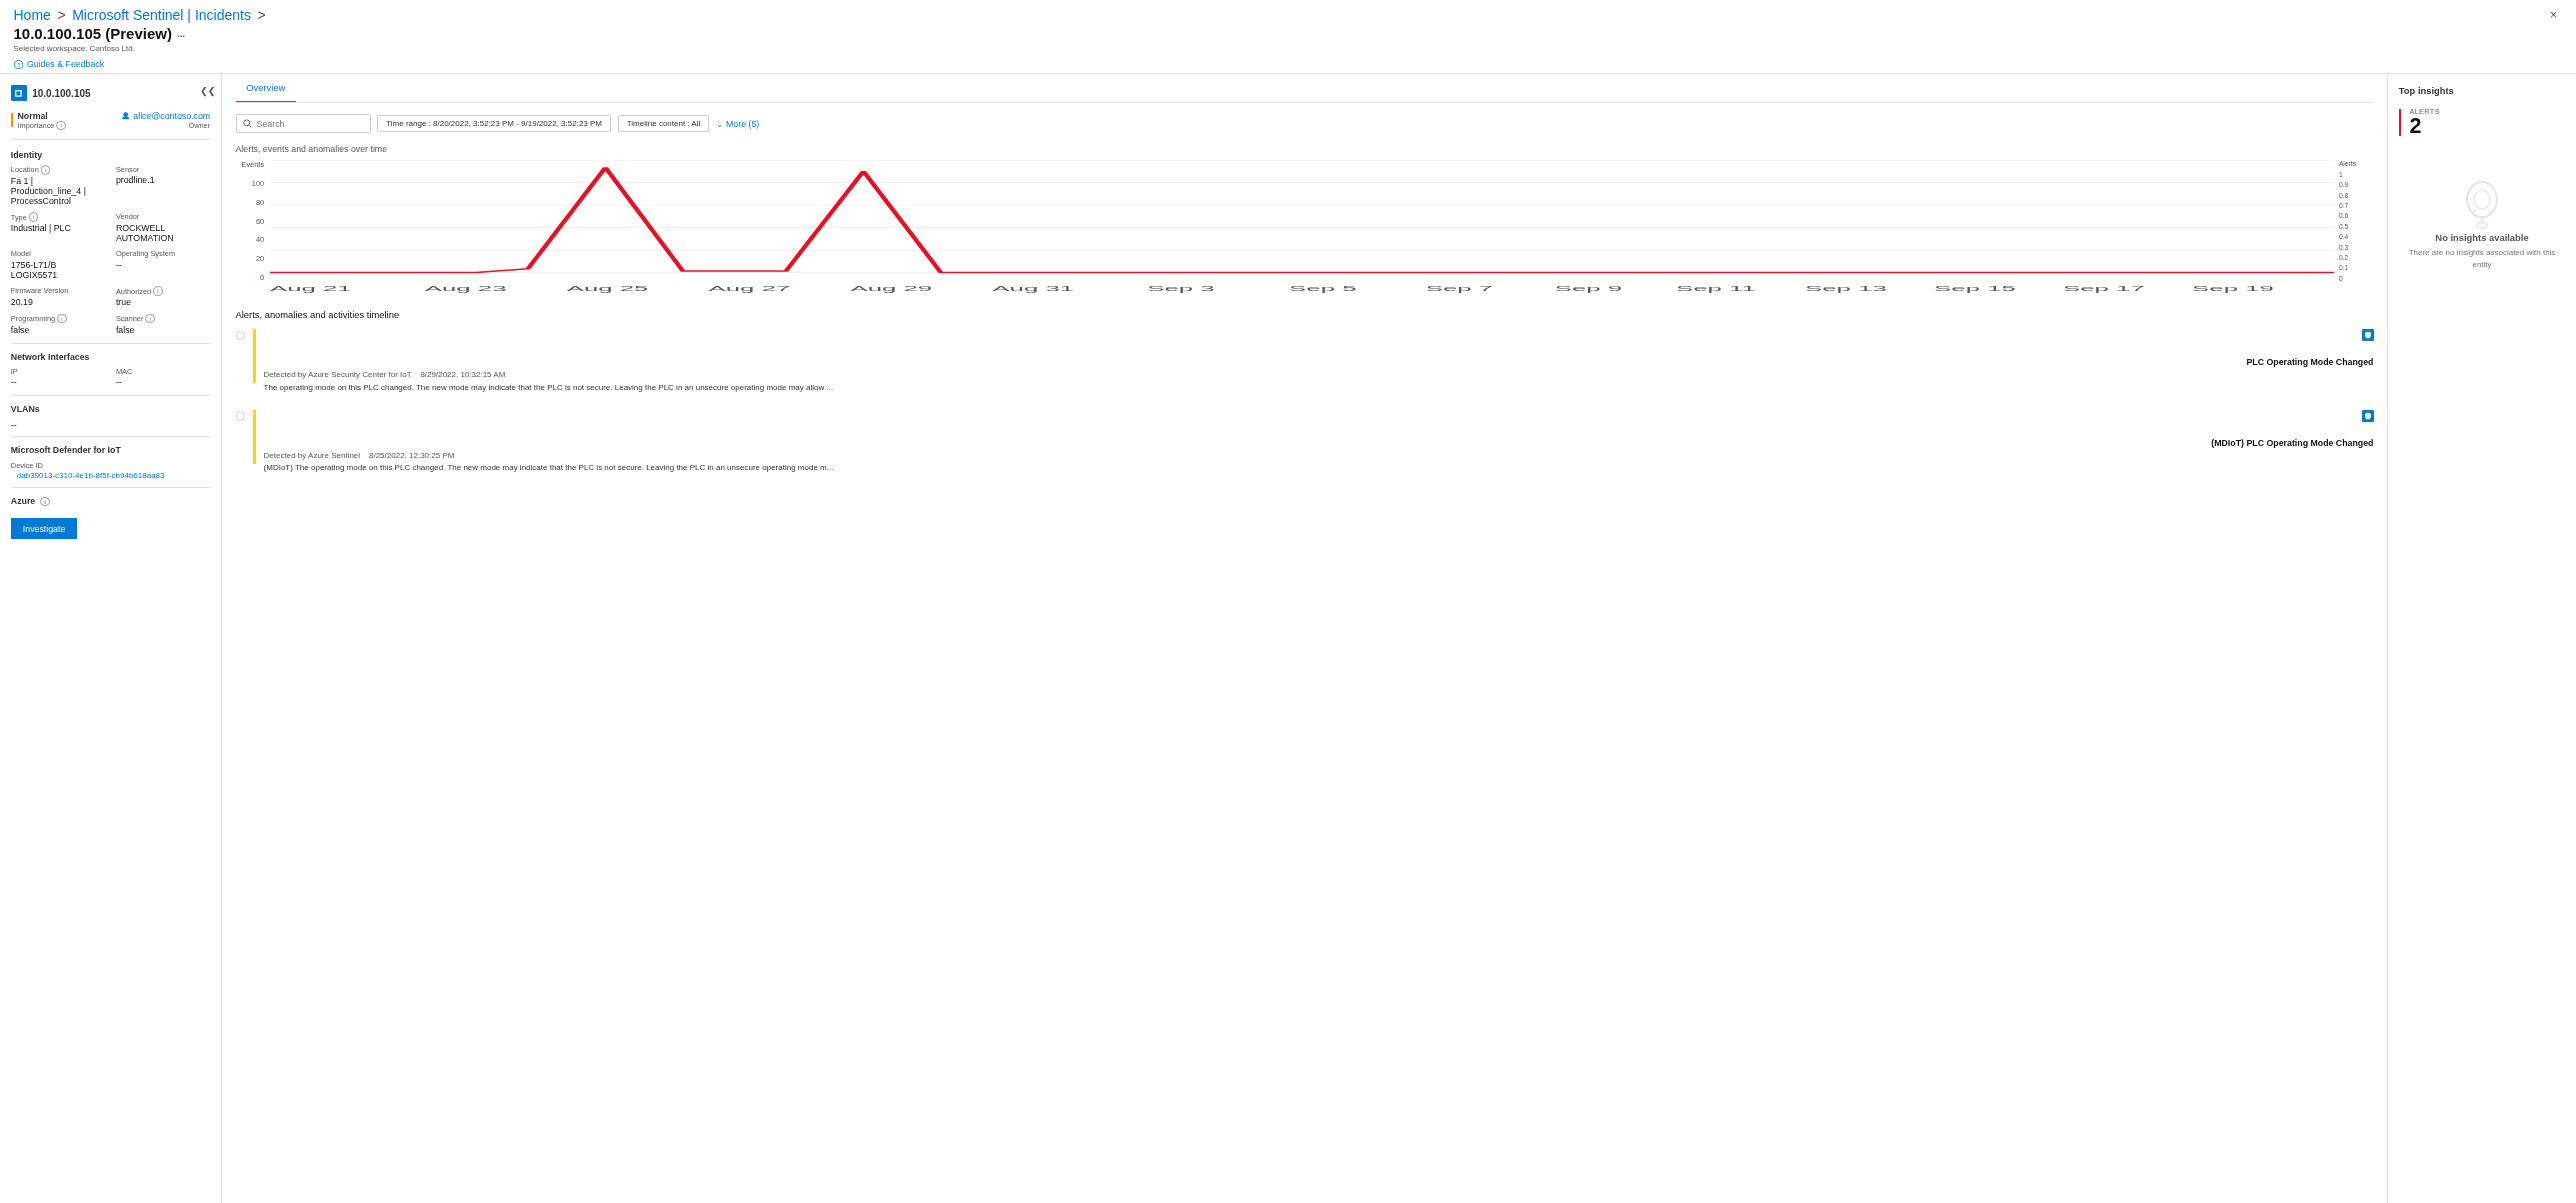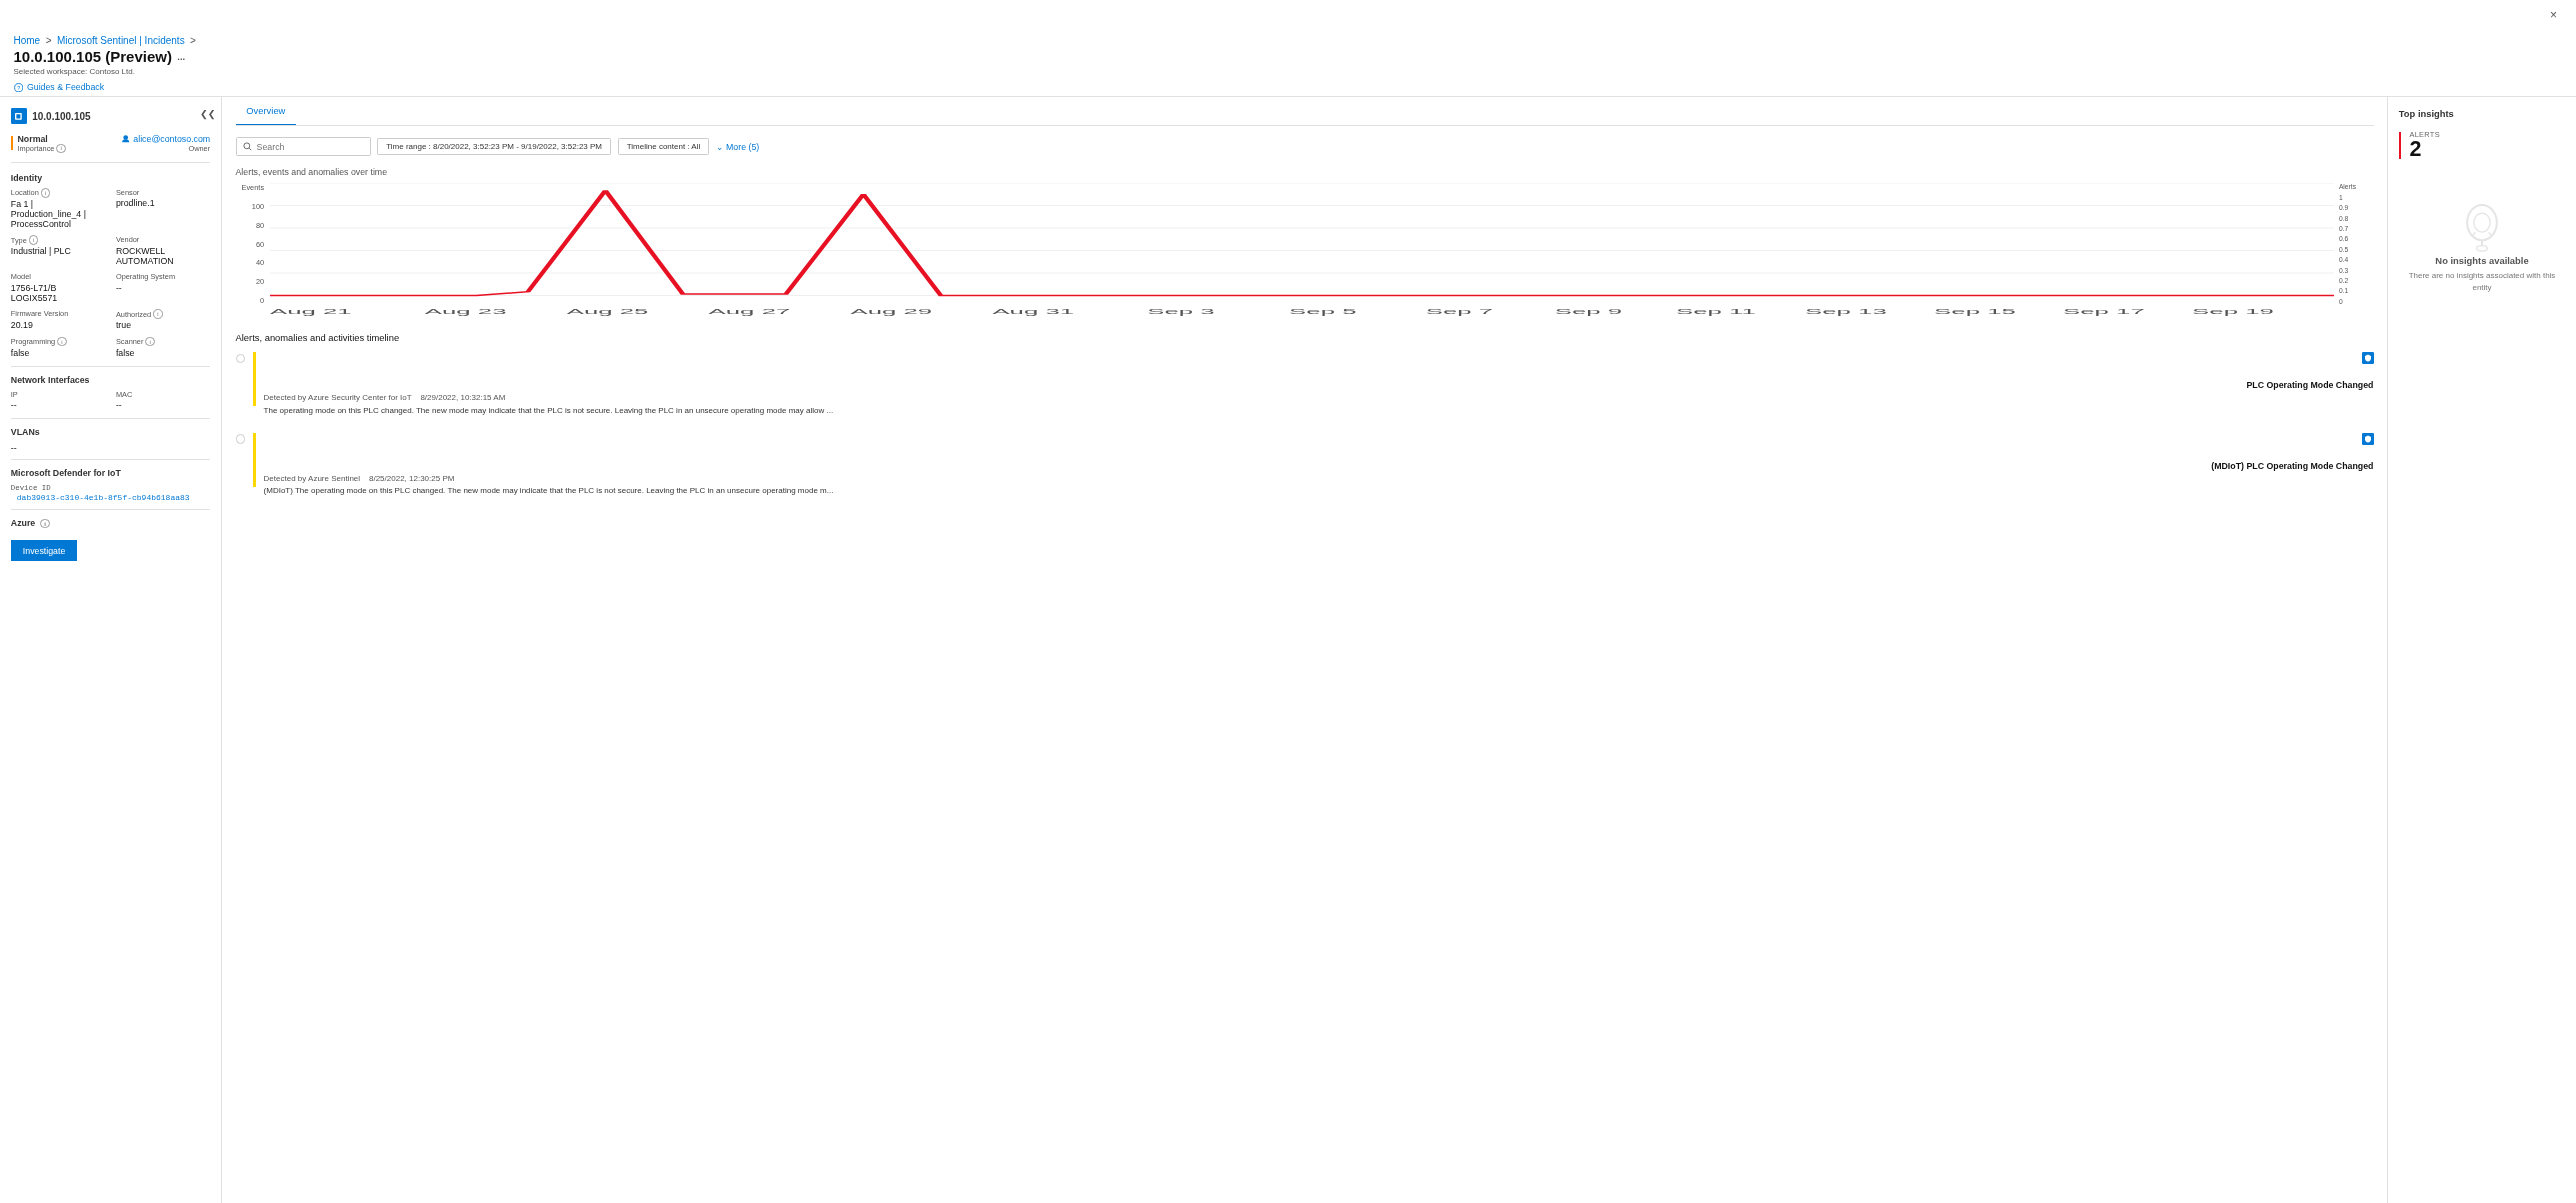--- a/index.html
+++ b/index.html
@@ -6,21 +6,21 @@
     body { font-family: 'Segoe UI', Arial, sans-serif; font-size: 8.8px; color: #333; background: #fff; overflow: hidden; }
 
     
     .top-bar {
       display: flex;
       align-items: flex-start;
       justify-content: space-between;
       padding: 6.7px 13.5px 4px 13.5px;
       border-bottom: 0.7px solid #e0e0e0;
     }
-    .breadcrumb { font-size: 10px; color: #555; margin-bottom: 2.7px; margin-top: 28px; }
+    .breadcrumb { font-size: 14px; color: #555; margin-bottom: 2.7px; }
     .breadcrumb a { color: #0078d4; text-decoration: none; }
     .breadcrumb span { color: #555; margin: 0 2.7px; }
     .page-title { font-size: 15px; font-weight: 600; color: #111; display: flex; align-items: center; gap: 5.4px; }
     .page-title .more-icon { font-size: 9.4px; color: #555; cursor: pointer; }
     .workspace-label { font-size: 8px; color: #555; margin-top: 1.3px; }
     .guides-feedback { display: flex; align-items: center; gap: 4px; color: #0078d4; cursor: pointer; margin-top: 6.7px; font-size: 8.8px; }
     .close-btn { font-size: 12px; color: #555; cursor: pointer; padding: 2.7px 5.4px; background: none; border: none; line-height: 1; }
 
     
     .main-layout {
@@ -61,21 +61,21 @@
     .owner-label { font-size: 7.4px; color: #555; }
 
     .section-title { font-weight: 600; font-size: 8.8px; margin: 8px 0 5.4px 0; }
     .info-grid { display: grid; grid-template-columns: 1fr 1fr; gap: 6.7px 10.8px; margin-bottom: 8px; }
     .info-item-label { font-size: 7.4px; color: #555; display: flex; align-items: center; gap: 2px; margin-bottom: 1.3px; }
     .info-item-value { font-size: 8.8px; color: #111; }
     .info-item-value.link { color: #0078d4; padding-left: 6px; }
 
     .divider { border: none; border-top: 0.7px solid #e0e0e0; margin: 6.7px 0; }
 
-    .info-single { margin-bottom: 6.7px; font-family: Liberation Mono, monospace; }
+    .info-single { margin-bottom: 6.7px; }
 
     .investigate-btn {
       background: #0078d4;
       color: white;
       border: none;
       padding: 5.4px 12px;
       font-size: 8.8px;
       cursor: pointer;
       border-radius: 0;
       margin-top: 6.7px;

